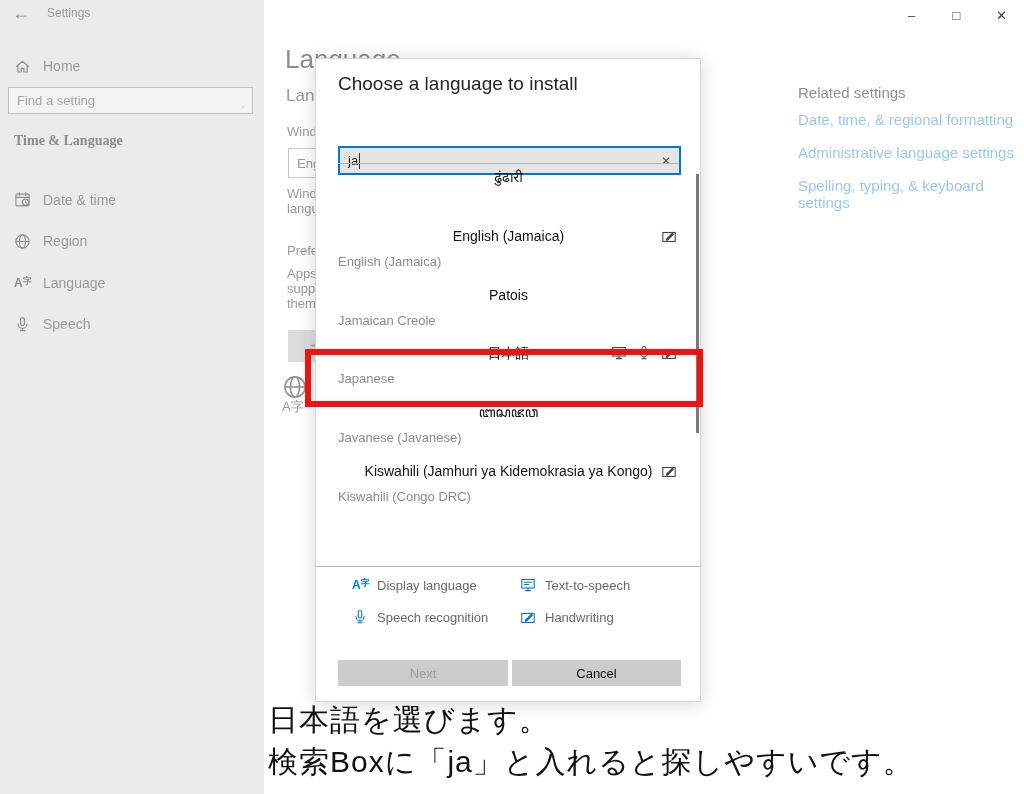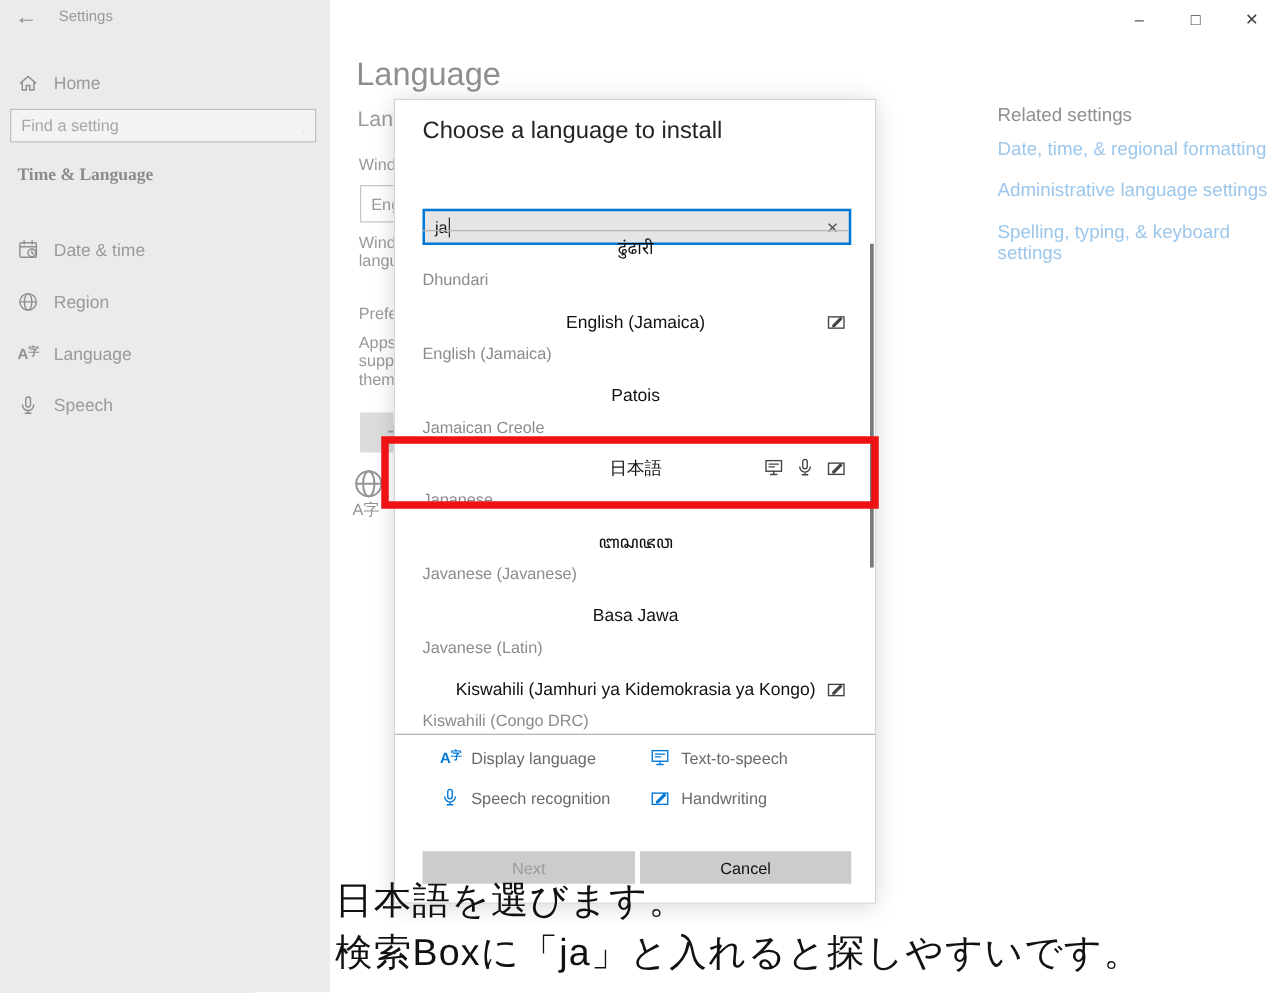--- a/index.html
+++ b/index.html
@@ -35,21 +35,21 @@
   .globe-a { position:absolute; left:282px; top:374px; z-index:2; color:#949494; width:34px; text-align:left; }
   .globe-a svg { width:26px; height:26px; }
   .globe-a .achar-sub { font-size:13px; color:#949494; margin-top:-6px; display:block; }
 
   
   .related { position:absolute; left:798px; top:84px; z-index:2; }
   .related-header { font-size:15px; color:#8f8f8f; margin-bottom:10px; }
   .related a { display:block; font-size:15px; color:#9cc7ec; text-decoration:none; margin-bottom:16px; }
 
   
-  .dialog { position:absolute; left:315px; top:79px; width:386px; height:644px; background:#fff;
+  .dialog { position:absolute; left:315px; top:58px; width:386px; height:644px; background:#fff;
             border:1px solid #d6d6d6; box-shadow:0 2px 18px rgba(0,0,0,.16); z-index:10; }
   .dialog-title { position:absolute; left:22px; top:14px; font-size:19px; color:#242424; }
   .search-field { position:absolute; left:22px; top:55px; width:343px; height:29px; border:2px solid #0078d7;
                   display:flex; align-items:center; padding:0 8px; background:#e5e5e5; cursor:text;margin-top:32px; }
   .search-text { font-size:13px; color:#1a1a1a; }
   .caret { display:inline-block; width:1px; height:16px; background:#333; margin-left:1px; vertical-align:middle; }
   .clear-x { margin-left:auto; font-size:12px; color:#555; background:none; border:none; cursor:pointer; }
 
   .lang-list { position:absolute; left:22px; right:21px; top:104px; height:403px; border-top:1px solid #b5b5b5; overflow:hidden; }
   .lang-row { position:relative; height:58.8px; padding-top:4px; cursor:pointer; }
@@ -182,21 +182,20 @@
   <div class="dialog">
     <div class="dialog-title">Choose a language to install</div>
     <div class="search-field">
       <span class="search-text">ja</span>
         <span class="caret"></span>
       <button class="clear-x">✕</button>
     </div>
     <div class="lang-list" id="lang-list">
   <div class="lang-row">
     <div class="l-name">ढुंढारी</div>
-    <div class="l-sub">Dhundari</div>
     <div class="row-icons"></div>
   </div>
 
   <div class="lang-row">
     <div class="l-name">English (Jamaica)</div>
     <div class="l-sub">English (Jamaica)</div>
     <div class="row-icons">
             <span class="ric"><svg viewBox="0 0 16 16" fill="none" stroke="currentColor" stroke-width="1.1" stroke-linecap="round">
                 <rect x="1.8" y="4.5" width="12.4" height="9"></rect>
                 <path d="M4.8 11 11.3 4.4l1.8 1.8-6.5 6.6H4.8z" fill="currentColor" stroke="none"></path>
@@ -228,25 +227,20 @@
               </svg></span>
           </div>
   </div>
 
   <div class="lang-row">
     <div class="l-name">ꦧꦱꦗꦮ</div>
     <div class="l-sub">Javanese (Javanese)</div>
     <div class="row-icons"></div>
   </div>
 
-  <div class="lang-row">
-    <div class="l-name">Basa Jawa</div>
-    <div class="l-sub">Javanese (Latin)</div>
-    <div class="row-icons"></div>
-  </div>
 
   <div class="lang-row">
     <div class="l-name">Kiswahili (Jamhuri ya Kidemokrasia ya Kongo)</div>
     <div class="l-sub">Kiswahili (Congo DRC)</div>
     <div class="row-icons">
             <span class="ric"><svg viewBox="0 0 16 16" fill="none" stroke="currentColor" stroke-width="1.1" stroke-linecap="round">
                 <rect x="1.8" y="4.5" width="12.4" height="9"></rect>
                 <path d="M4.8 11 11.3 4.4l1.8 1.8-6.5 6.6H4.8z" fill="currentColor" stroke="none"></path>
               </svg></span>
           </div>

